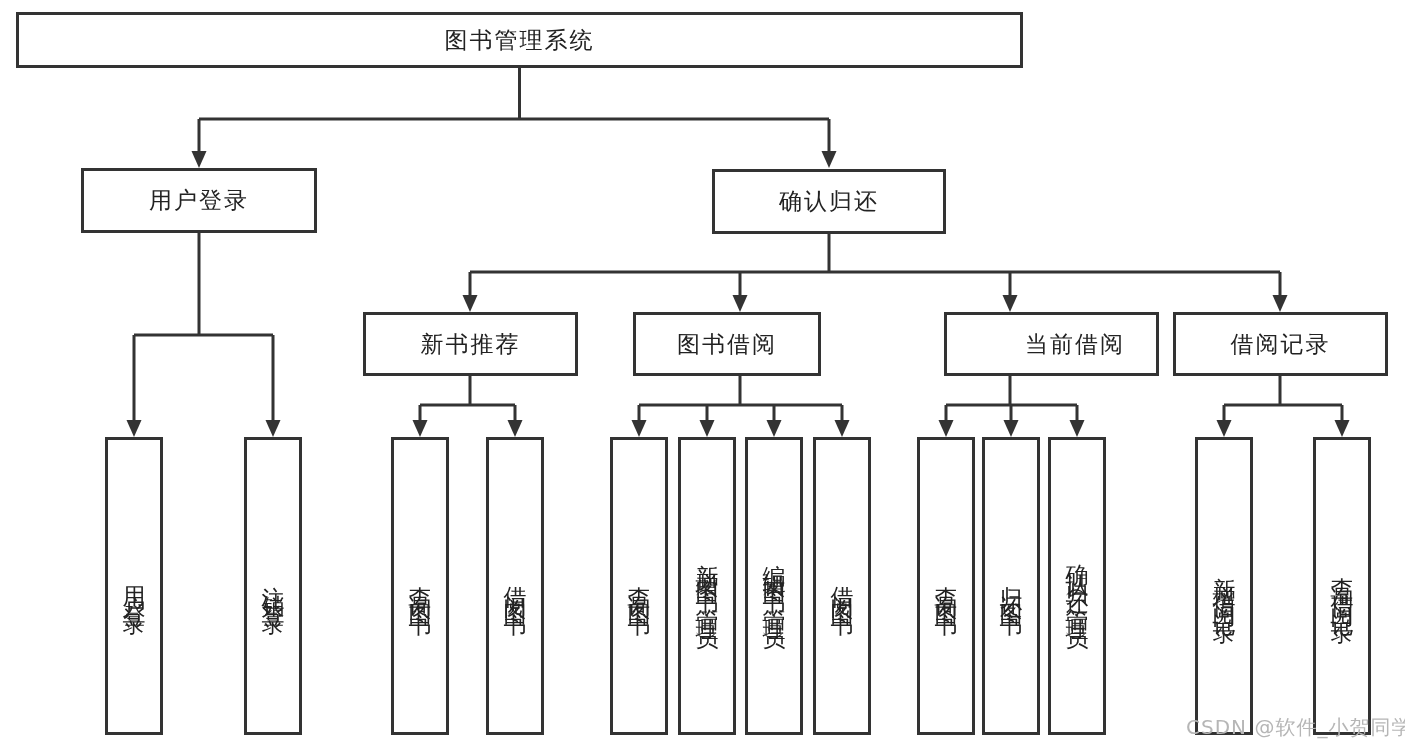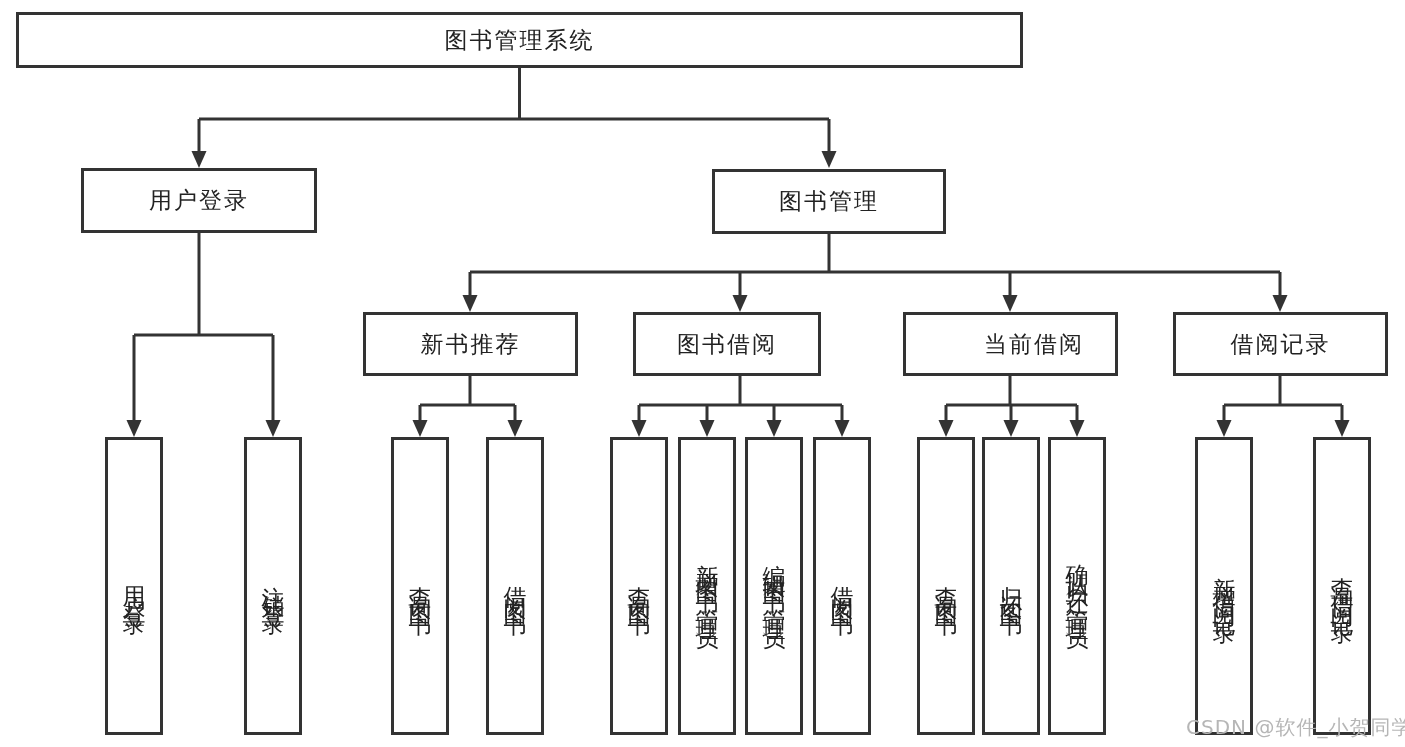--- a/index.html
+++ b/index.html
@@ -80,25 +80,25 @@
     <path class="head" d="M1069.5 420 H1084.5 L1077 437 Z"></path>
 
     <path class="wire" d="M1280 376 V405 M1224 405 H1342 M1224 405 V421 M1342 405 V421"></path>
     <path class="head" d="M1216.5 420 H1231.5 L1224 437 Z"></path>
     <path class="head" d="M1334.5 420 H1349.5 L1342 437 Z"></path>
   </svg>
 
   <div class="node h" style="left:16px;top:12px;width:1007px;height:56px;">图书管理系统</div>
 
   <div class="node h" style="left:81px;top:168px;width:236px;height:65px;">用户登录</div>
-  <div class="node h" style="left:712px;top:169px;width:234px;height:65px;">图书管理</div>
+  <div class="node h" style="left:712px;top:169px;width:234px;height:65px;">确认归还</div>
 
   <div class="node h" style="left:363px;top:312px;width:215px;height:64px;font-family:Liberation Serif, serif;">新书推荐</div>
   <div class="node h" style="left:633px;top:312px;width:188px;height:64px;">图书借阅</div>
-  <div class="node h" style="left:903px;top:312px;width:215px;height:64px;padding-left:47px;">当前借阅</div>
+  <div class="node h" style="left:944px;top:312px;width:215px;height:64px;padding-left:47px;">当前借阅</div>
   <div class="node h" style="left:1173px;top:312px;width:215px;height:64px;">借阅记录</div>
 
   <div class="node leaf" style="left:105px;">用户登录</div>
   <div class="node leaf" style="left:244px;">注销登录</div>
 
   <div class="node leaf" style="left:391px;">查询图书</div>
   <div class="node leaf" style="left:486px;">借阅图书</div>
 
   <div class="node leaf" style="left:610px;">查询图书</div>
   <div class="node leaf" style="left:678px;">新增图书（管理员）</div>

